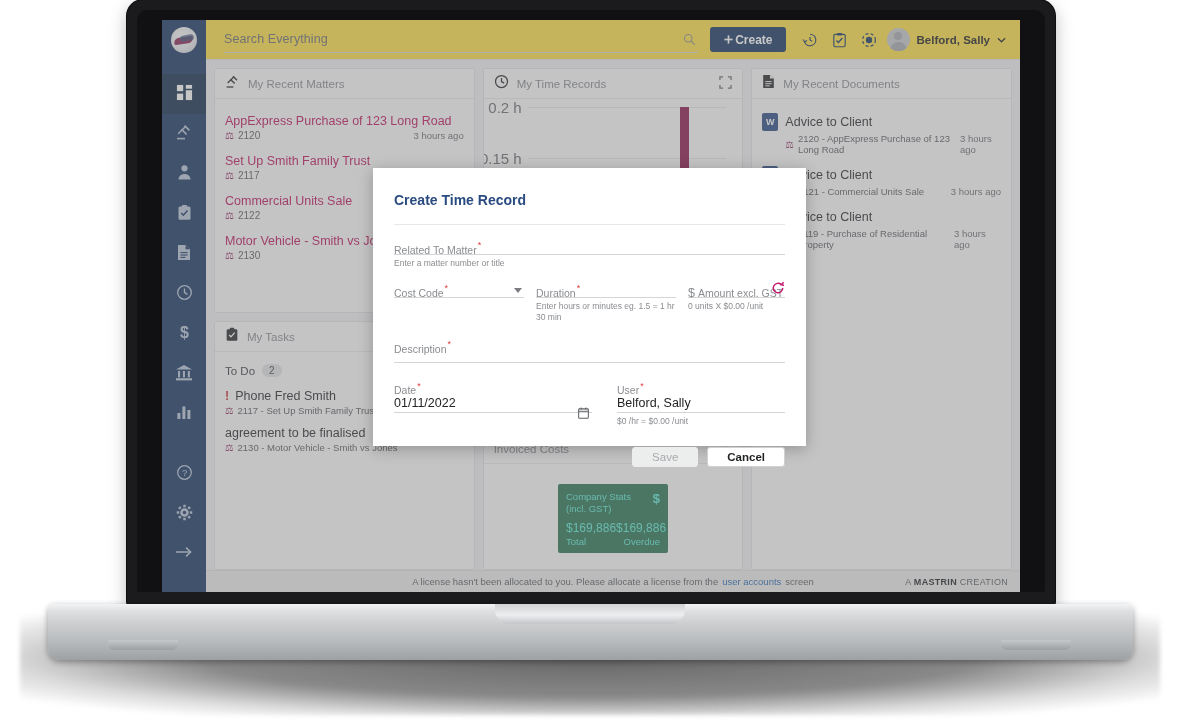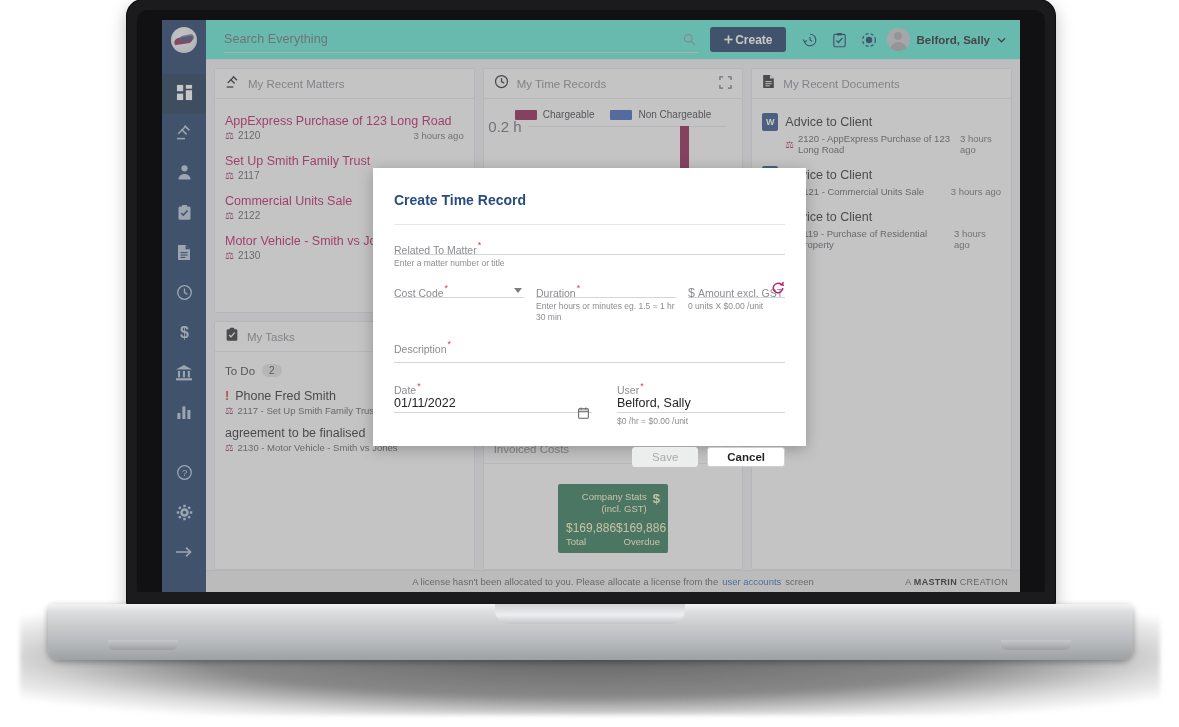--- a/index.html
+++ b/index.html
@@ -49,21 +49,21 @@
     background:#c6c7c9; overflow:hidden;
   }
   
   .scrim{ position:absolute; inset:0; background:rgba(120,120,122,.42); z-index:40; pointer-events:none;}
 
   
   .app{ position:absolute; inset:0; background:#f1f2f4; }
 
   .topbar{
     position:absolute; left:0; top:0; right:0; height:40px;
-    background:#5eead4; display:flex; align-items:center;
+    background:#fde047; display:flex; align-items:center;
     border-bottom:1px solid #e2e3e5;
   }
   .logo-wrap{ width:44px; height:40px; background:#1b3a63; display:flex; align-items:center; justify-content:center; }
   .logo{
     width:26px; height:26px; border-radius:50%;
     background:radial-gradient(circle at 42% 38%, #fdfdfd 0%, #e9eaec 55%, #c9cbd0 100%);
     position:relative; overflow:hidden;
   }
   .logo::before{
     content:""; position:absolute; left:3px; top:10px; width:19px; height:7px;
@@ -145,23 +145,22 @@
   .legend{ display:flex; align-items:center; justify-content:center; gap:16px; padding:2px 0 6px 0;}
   .lg{ display:flex; align-items:center; gap:6px; font-size:10px; color:#3c3d40;}
   .sw{ width:22px; height:10px; border-radius:1px; }
   .plot{ position:relative; height:205px; margin-left:34px; margin-right:6px; border-left:0; }
   .grid-line{ position:absolute; left:0; right:0; height:1px; background:#e6e7e9; }
   .ytick{ position:absolute; right:100%; margin-right:6px; transform:translateY(-50%); font-size:15px; color:#6d6f73; white-space:nowrap;}
   .bar{ position:absolute; bottom:0; width:9px; background:#8e1b4f; }
 
   
   .stat-tile{
-    width:110px; background:#2e7555; color:#fef9c3; border-radius:2px; padding:7px 8px 6px 8px;
+    width:110px; background:#2e7555; color:#5eead4; border-radius:2px; padding:7px 8px 6px 8px;
     margin:12px auto 0 auto;
-    text-align:right;
   }
   .stat-head{ display:flex; align-items:flex-start; justify-content:space-between; gap:6px; }
   .stat-head .t{ font-size:9.5px; line-height:12px; }
   .stat-head .d{ font-size:13px; font-weight:bold; }
   .stat-nums{ display:flex; justify-content:space-between; margin-top:6px; }
   .stat-nums .v{ font-size:12px; }
   .stat-lbls{ display:flex; justify-content:space-between; margin-top:1px; }
   .stat-lbls .l{ font-size:9.5px; }
 
   .footer{
@@ -489,30 +488,20 @@
                       <g stroke="#6d6f73" stroke-width="1.4" fill="none">
                         <polyline points="1,4.4 1,1 4.4,1"></polyline>
                         <polyline points="9.6,1 13,1 13,4.4"></polyline>
                         <polyline points="13,9.6 13,13 9.6,13"></polyline>
                         <polyline points="4.4,13 1,13 1,9.6"></polyline>
                       </g>
                     </svg></span>
               </div>
               <div class="card-body">
                 <div class="chart-wrap">
-                  <div class="legend">
-                    <span class="lg">
-                        <span class="sw" style="background:#8e1b4f"></span>
-                        <span>Chargeable</span>
-                      </span>
-                    <span class="lg">
-                        <span class="sw" style="background:#3b63b8"></span>
-                        <span>Non Chargeable</span>
-                      </span>
-                  </div>
                   <div class="plot">
                     <div class="grid-line" style="top:0px;">
                         <span class="ytick">0.2 h</span>
                       </div>
                     <div class="grid-line" style="top:51px;">
                         <span class="ytick">0.15 h</span>
                       </div>
                     <div class="grid-line" style="top:102px;">
                         <span class="ytick">0.1 h</span>
                       </div>

